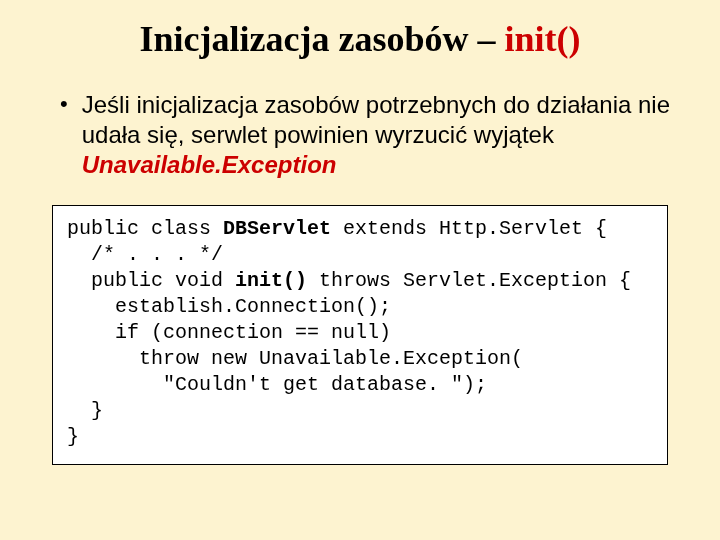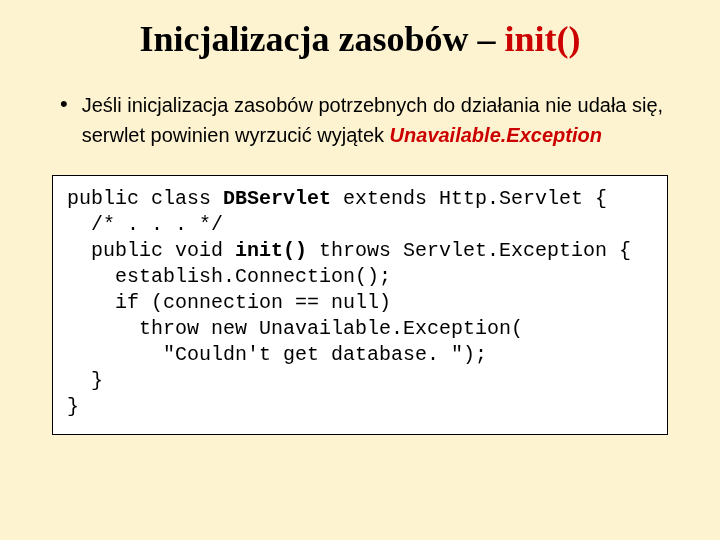--- a/index.html
+++ b/index.html
@@ -33,21 +33,21 @@
     align-items: flex-start;
     margin: 0 10px 25px 30px;
   }
   .bullet-dot {
     font-size: 22px;
     line-height: 28px;
     margin-right: 14px;
     color: #000;
   }
   .bullet-text {
-    font-size: 20px;
+    font-size: 24px;
     line-height: 30px;
     color: #000;
   }
   .bullet-text .emph {
     font-family: Arial, sans-serif;
     font-weight: bold;
     font-style: italic;
     color: #cc0000;
   }
   .code-box {

